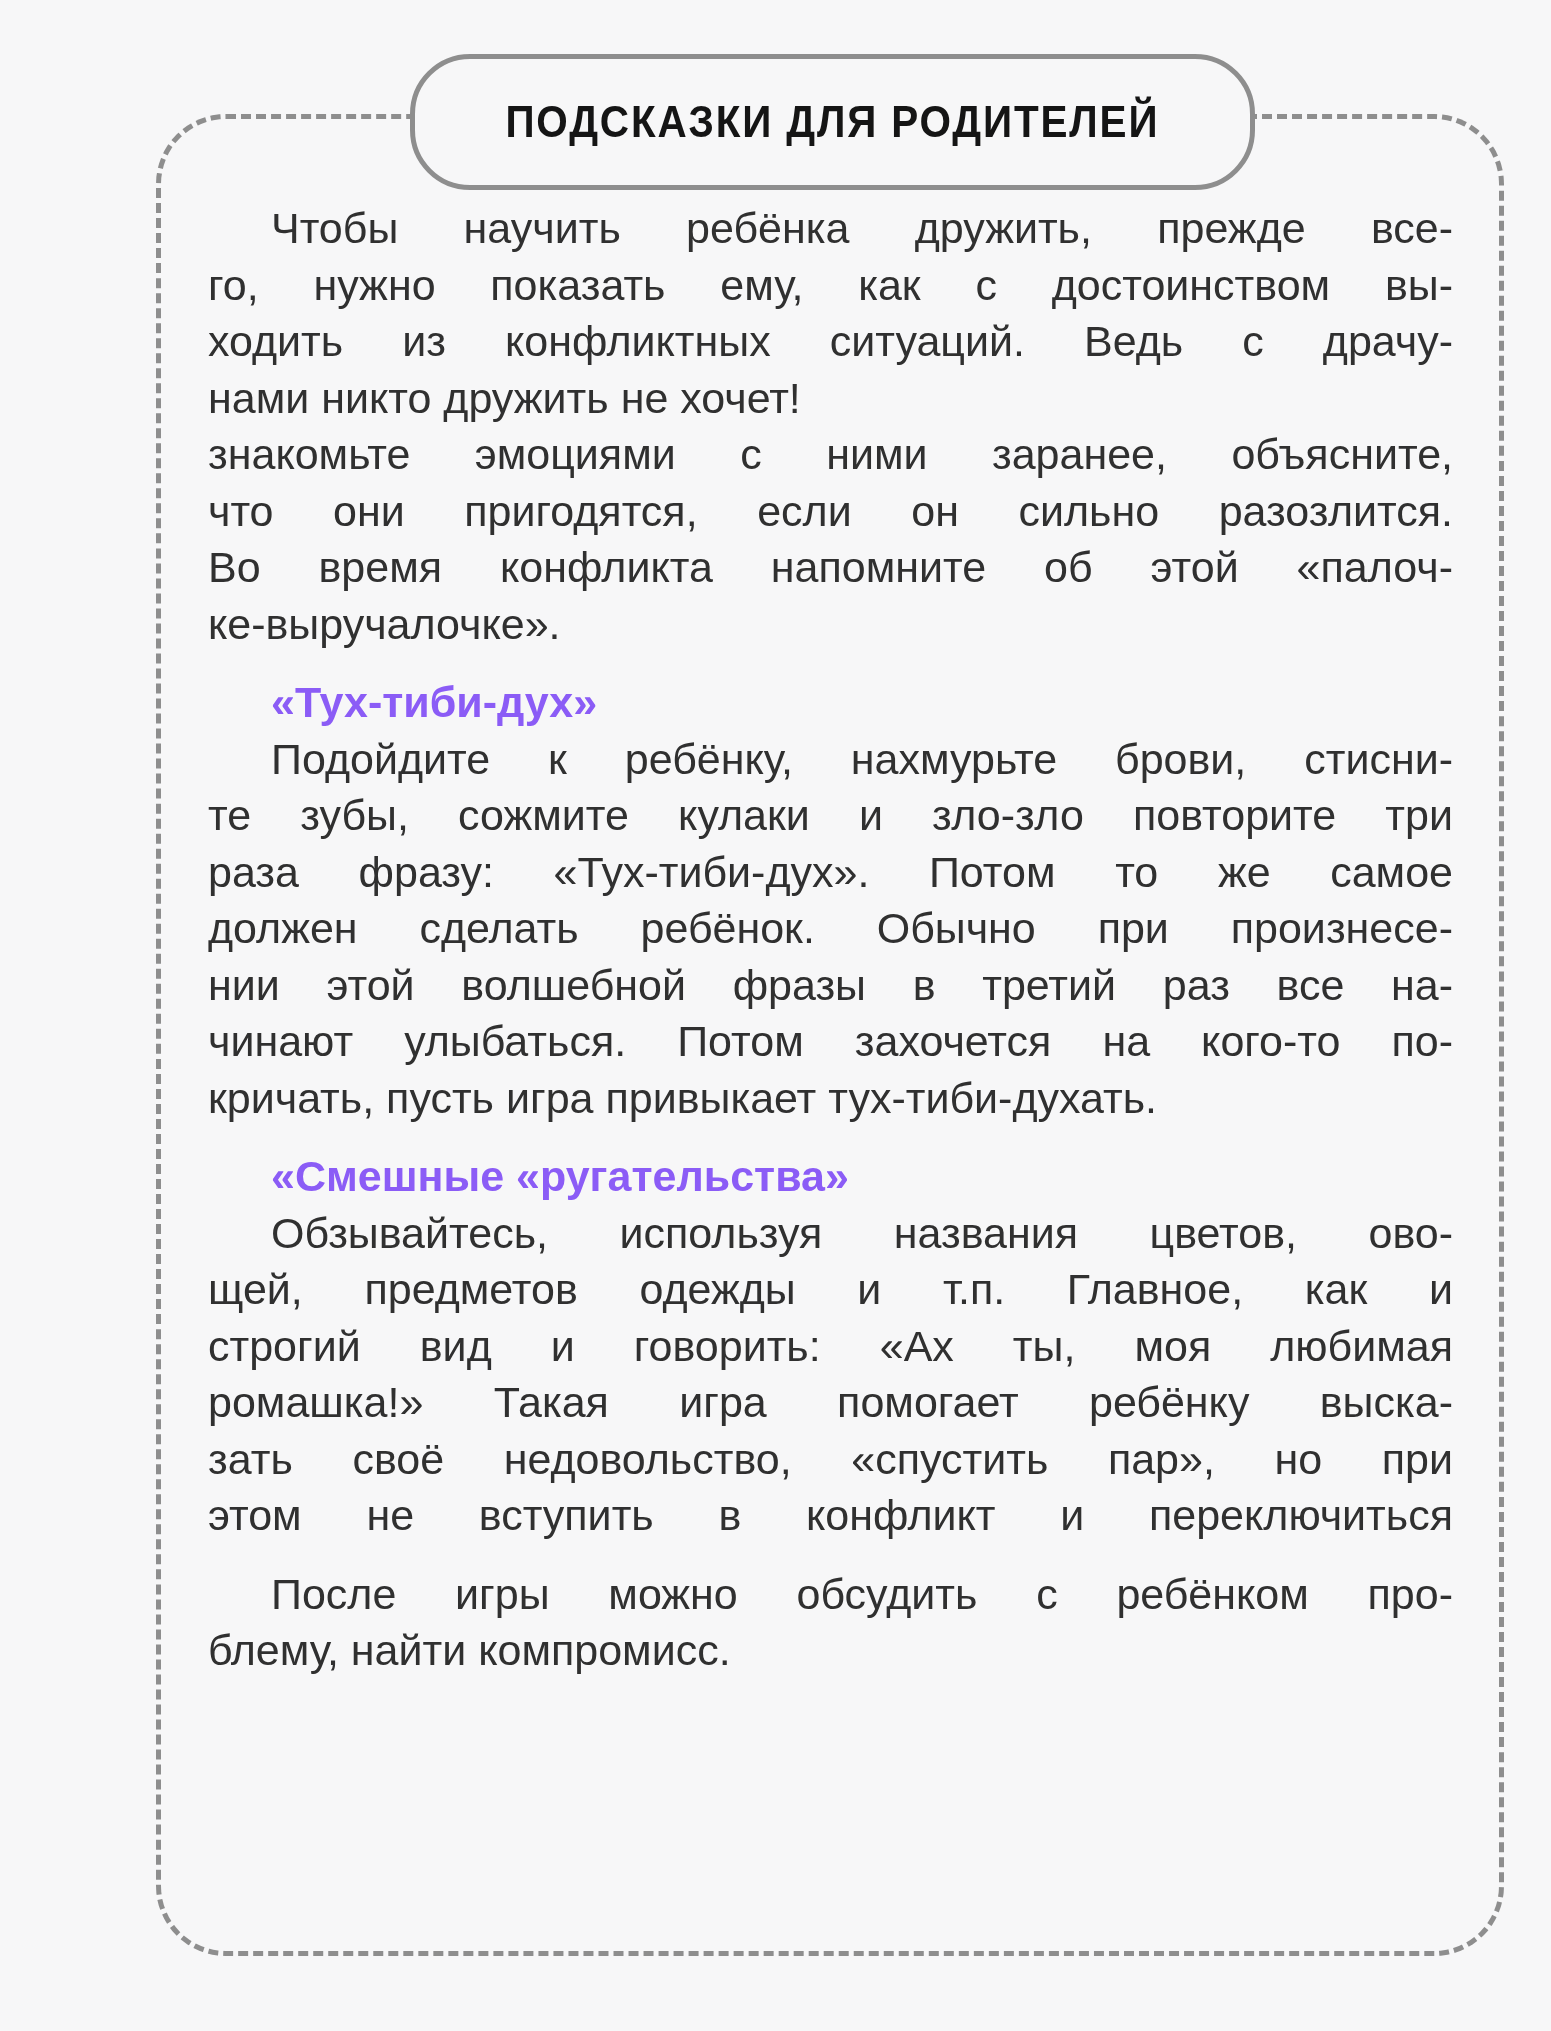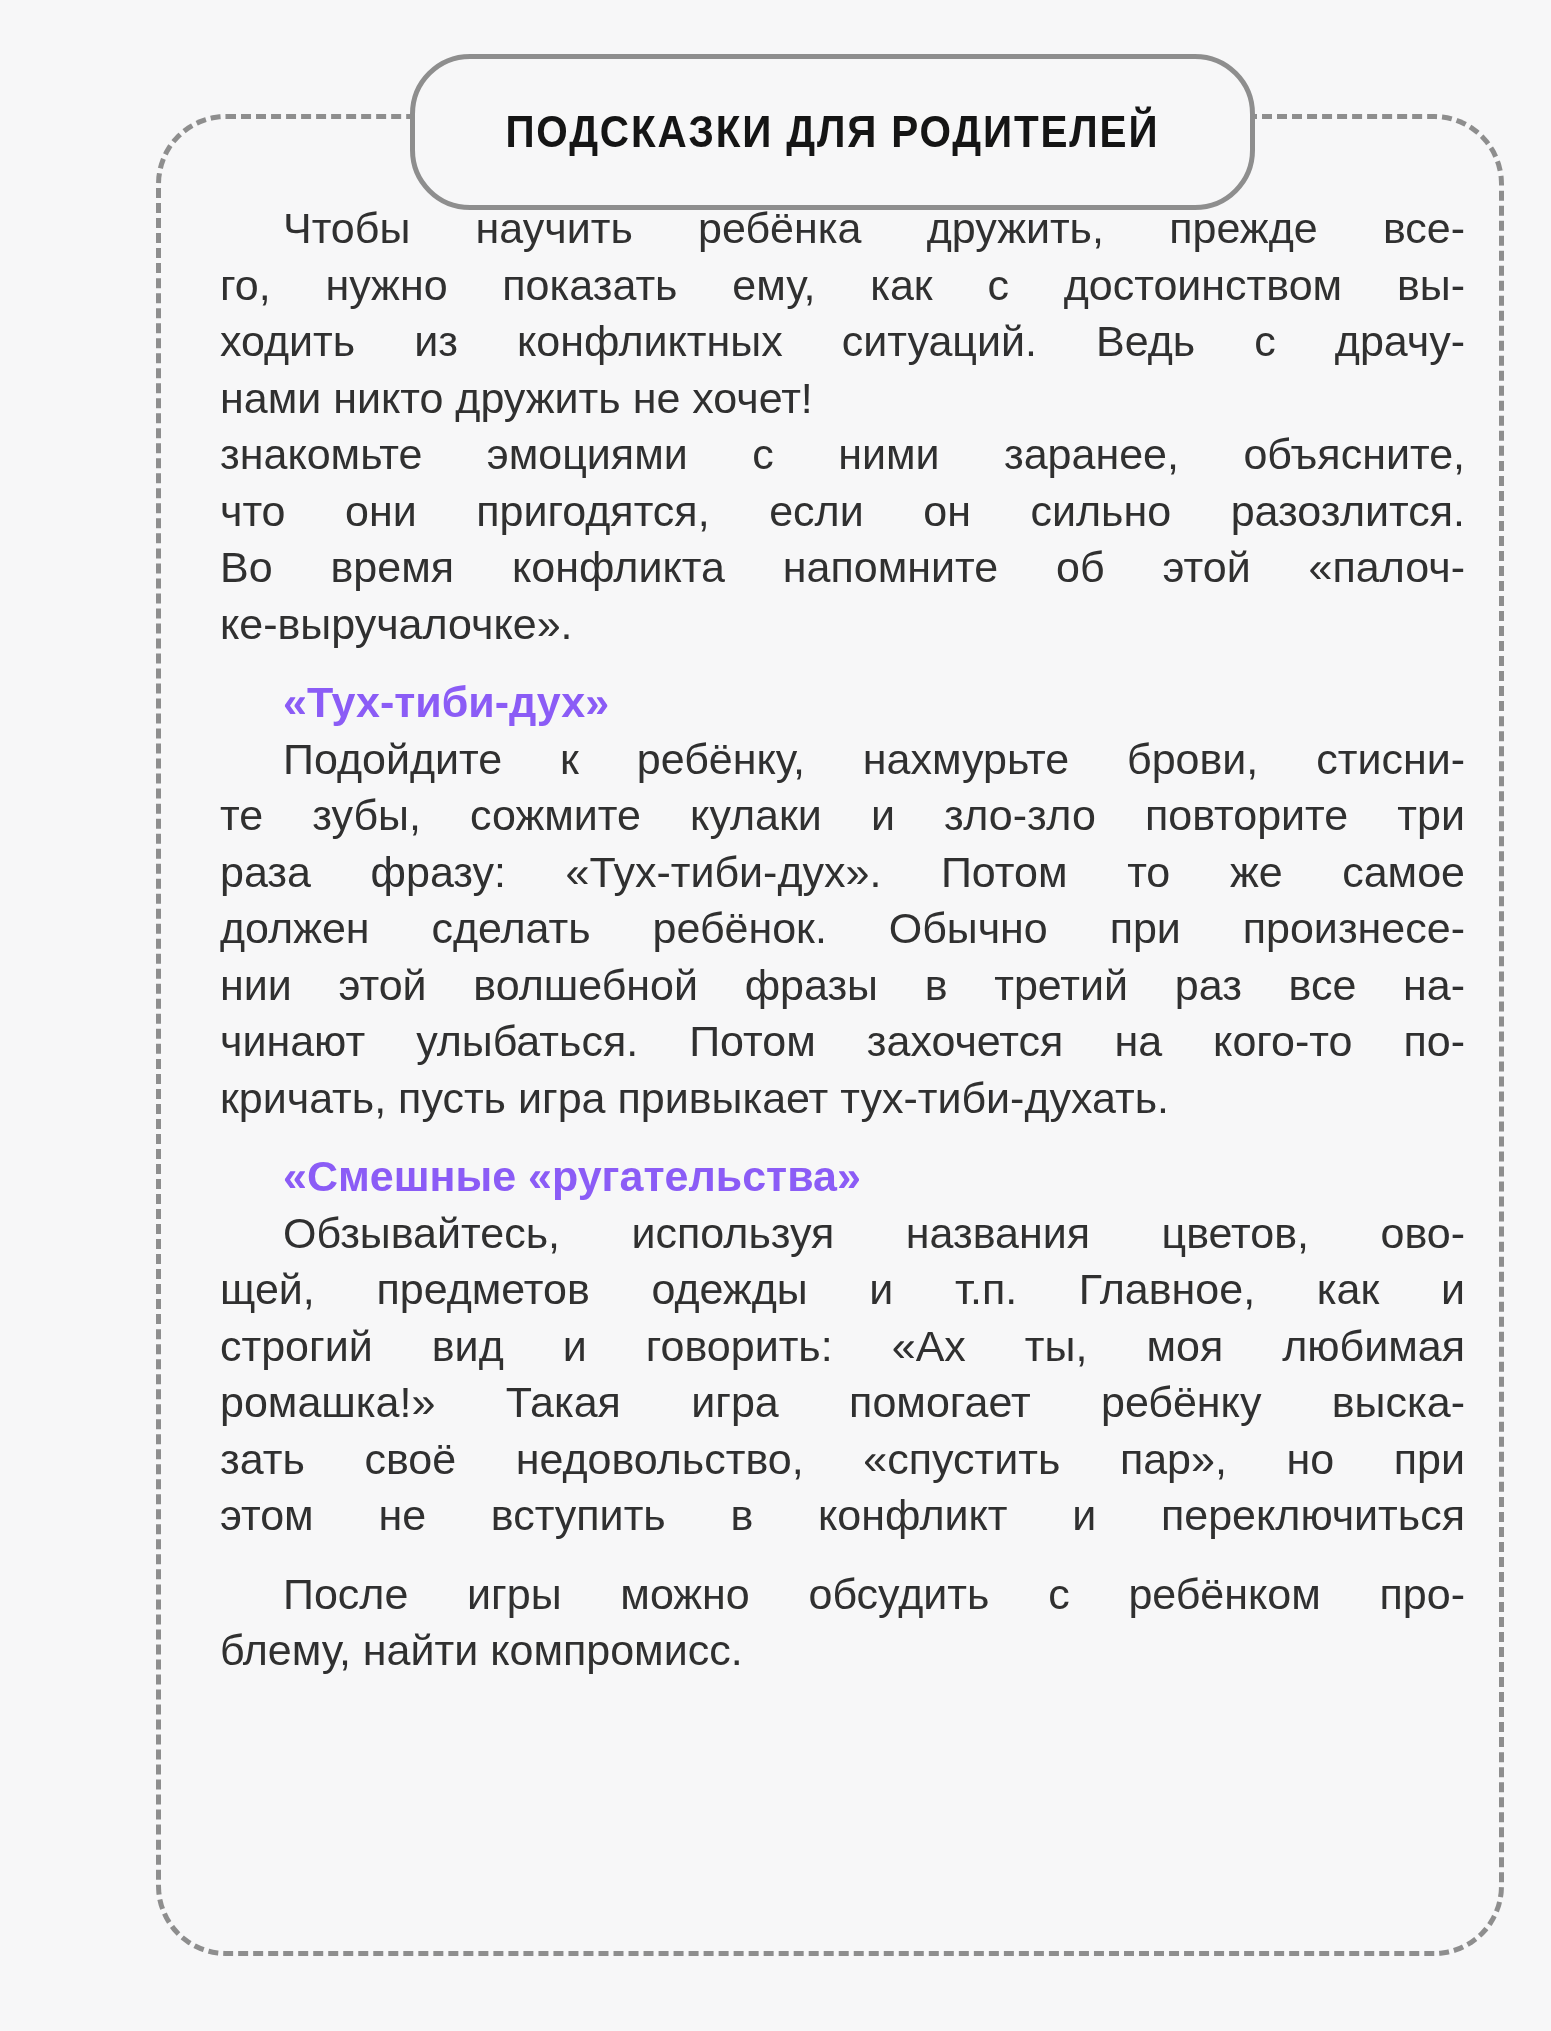--- a/index.html
+++ b/index.html
@@ -5,30 +5,30 @@
   html, body { margin:0; padding:0; }
   body {
     width:1551px; height:2031px; background:#f7f7f8; position:relative; overflow:hidden;
     font-family: "Liberation Sans", sans-serif; color:#2a2a2a;
   }
   .frame {
     position:absolute; left:156px; top:114px; width:1348px; height:1842px;
     border:5px dashed #8e8e8e; border-radius:70px; box-sizing:border-box;
   }
   .title-pill {
-    position:absolute; left:410px; top:54px; width:845px; height:156px;
+    position:absolute; left:410px; top:54px; width:845px; height:136px;
     box-sizing:border-box; border:5px solid #8e8e8e; border-radius:60px;
     background:#f7f7f8; display:flex; align-items:center; justify-content:center;
   }
   .title-text {
     font-family: "Liberation Sans", sans-serif; font-weight:bold; font-size:44px;
     letter-spacing:2px; color:#151515; transform:scaleX(0.92);
   }
   .content {
-    position:absolute; left:220px; top:200px; width:1245px;
+    position:absolute; left:208px; top:200px; width:1245px;
     font-size:43px; line-height:56.5px; color:#303030;
   }
   .para { margin:0; }
   .line { display:block; text-align:justify; text-align-last:justify; height:56.5px; white-space:nowrap; overflow:visible; }
   .line.last { text-align-last:left; }
   .indent { padding-left:63px; }
   .heading { font-weight:bold; color:#8b5cf6; padding-left:63px; height:56.5px; display:block; }
   .gap-m { height:22px; }
 </style>
 </head>

